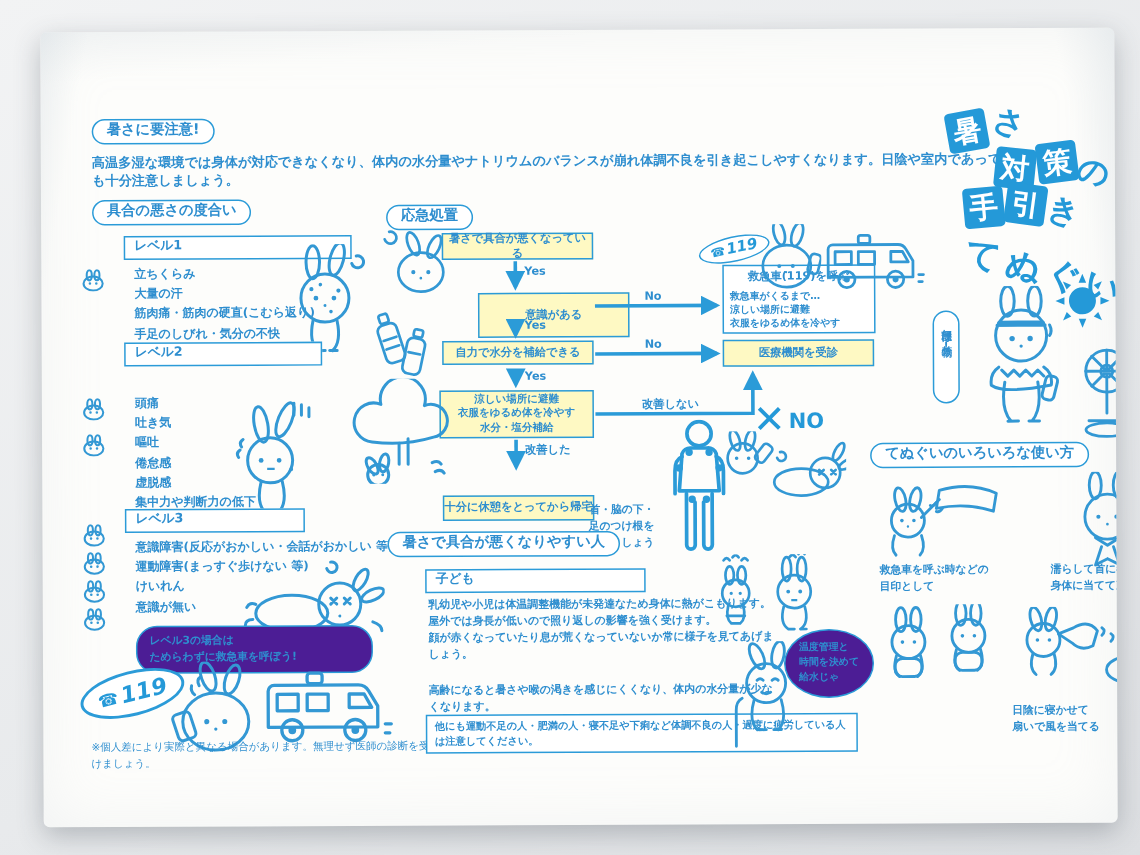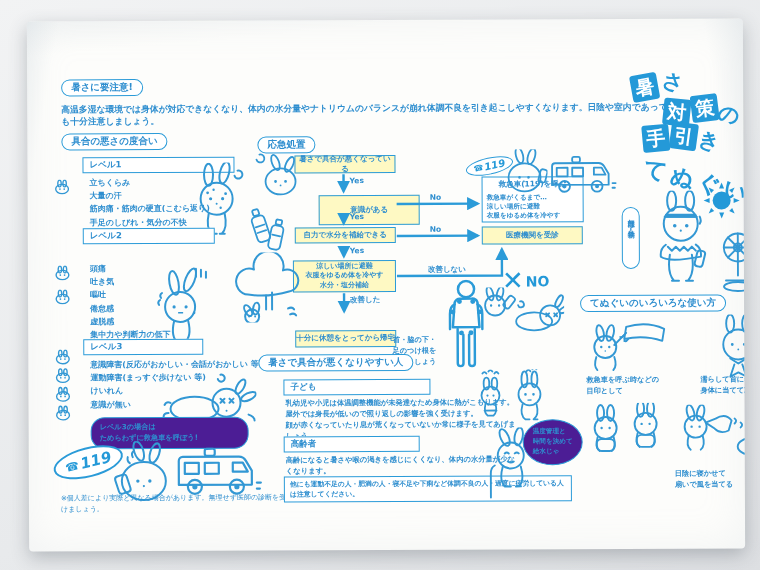--- a/index.html
+++ b/index.html
@@ -383,21 +383,20 @@
 
   <div class="abs pill" style="left:230px;top:334px;">暑さで具合が悪くなりやすい人</div>
 
   <div class="abs hdrbox" style="left:255px;top:359px;width:147px;">子ども</div>
   <div class="abs note" style="left:257px;top:378px;width:232px;font-weight:bold;font-size:7.3px;">
     <div>乳幼児や小児は体温調整機能が未発達なため身体に熱がこもります。</div>
     <div>屋外では身長が低いので照り返しの影響を強く受けます。</div>
     <div>顔が赤くなっていたり息が荒くなっていないか常に様子を見てあげましょう。</div>
   </div>
 
-  <div class="abs hdrbox" style="left:255px;top:416px;width:136px;">高齢者</div>
   <div class="abs note" style="left:257px;top:435px;width:232px;font-weight:bold;font-size:7.3px;">
     <div>高齢になると暑さや喉の渇きを感じにくくなり、体内の水分量が少なくなります。</div>
     <div>具合が悪いと感じたらご家族などにそばに付いてもらいましょう。</div>
   </div>
 
   <div class="abs" style="left:255px;top:456px;width:288px;border:1.3px solid var(--accent);background:#fff;padding:2px 5px;font-size:6.8px;font-weight:bold;color:var(--ink);">他にも運動不足の人・肥満の人・寝不足や下痢など体調不良の人・過度に疲労している人は注意してください。</div>
 
   <svg class="abs" style="left:446px;top:350px;" width="78" height="52" viewBox="0 0 78 52">
     <g fill="none" stroke="#3398d4" stroke-width="1.8" stroke-linecap="round">
       <path d="M8 4 q2 -3 4 0 M14 2 q2 -3 4 0 M20 4 q2 -3 4 0"></path>

